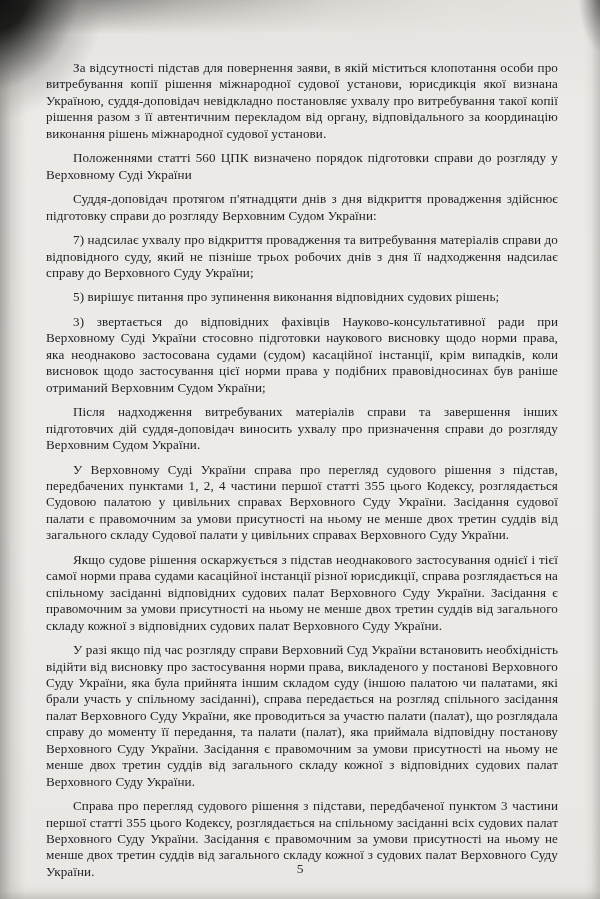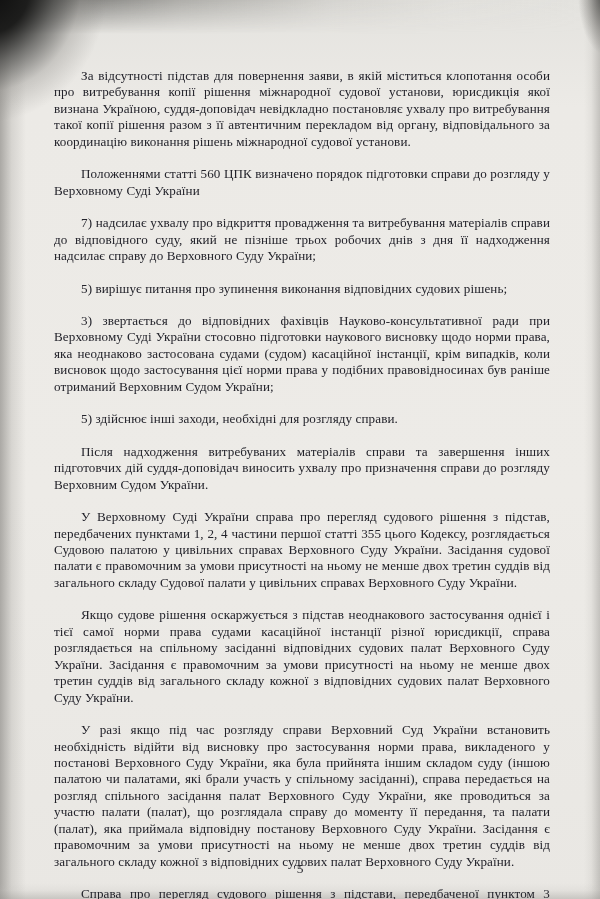--- a/index.html
+++ b/index.html
@@ -52,21 +52,21 @@
     left: 38px;
     top: 52px;
     width: 528px;
     font-size: 13.1px;
     line-height: 16.45px;
     color: #22222a;
     text-align: justify;
     letter-spacing: 0.1px;
   }
   .content p {
-    margin: 16px;
+    margin: 8px;
     text-indent: 27px;
   }
   .page-number {
     position: absolute;
     bottom: 22px;
     left: 0;
     width: 100%;
     text-align: center;
     font-size: 13.5px;
     color: #2a2a30;
@@ -79,24 +79,24 @@
   <div class="shade shade-top"></div>
   <div class="shade shade-left"></div>
   <div class="shade shade-right"></div>
   <div class="shade shade-bottom"></div>
   <div class="shade shade-topright"></div>
   <div class="shade shade-topleft"></div>
 
   <div class="content">
     <p>За відсутності підстав для повернення заяви, в якій міститься клопотання особи про витребування копії рішення міжнародної судової установи, юрисдикція якої визнана Україною, суддя-доповідач невідкладно постановляє ухвалу про витребування такої копії рішення разом з її автентичним перекладом від органу, відповідального за координацію виконання рішень міжнародної судової установи.</p>
     <p>Положеннями статті 560 ЦПК визначено порядок підготовки справи до розгляду у Верховному Суді України</p>
+    <p>Суддя-доповідач протягом п'ятнадцяти днів з дня відкриття провадження здійснює підготовку справи до розгляду Верховним Судом України:</p>
     <p>7) надсилає ухвалу про відкриття провадження та витребування матеріалів справи до відповідного суду, який не пізніше трьох робочих днів з дня її надходження надсилає справу до Верховного Суду України;</p>
     <p>5) вирішує питання про зупинення виконання відповідних судових рішень;</p>
     <p>3) звертається до відповідних фахівців Науково-консультативної ради при Верховному Суді України стосовно підготовки наукового висновку щодо норми права, яка неоднаково застосована судами (судом) касаційної інстанції, крім випадків, коли висновок щодо застосування цієї норми права у подібних правовідносинах був раніше отриманий Верховним Судом України;</p>
-    <p>5) здійснює інші заходи, необхідні для розгляду справи.</p>
     <p>Після надходження витребуваних матеріалів справи та завершення інших підготовчих дій суддя-доповідач виносить ухвалу про призначення справи до розгляду Верховним Судом України.</p>
     <p>У Верховному Суді України справа про перегляд судового рішення з підстав, передбачених пунктами 1, 2, 4 частини першої статті 355 цього Кодексу, розглядається Судовою палатою у цивільних справах Верховного Суду України. Засідання судової палати є правомочним за умови присутності на ньому не менше двох третин суддів від загального складу Судової палати у цивільних справах Верховного Суду України.</p>
     <p>Якщо судове рішення оскаржується з підстав неоднакового застосування однієї і тієї самої норми права судами касаційної інстанції різної юрисдикції, справа розглядається на спільному засіданні відповідних судових палат Верховного Суду України. Засідання є правомочним за умови присутності на ньому не менше двох третин суддів від загального складу кожної з відповідних судових палат Верховного Суду України.</p>
     <p>У разі якщо під час розгляду справи Верховний Суд України встановить необхідність відійти від висновку про застосування норми права, викладеного у постанові Верховного Суду України, яка була прийнята іншим складом суду (іншою палатою чи палатами, які брали участь у спільному засіданні), справа передається на розгляд спільного засідання палат Верховного Суду України, яке проводиться за участю палати (палат), що розглядала справу до моменту її передання, та палати (палат), яка приймала відповідну постанову Верховного Суду України. Засідання є правомочним за умови присутності на ньому не менше двох третин суддів від загального складу кожної з відповідних судових палат Верховного Суду України.</p>
     <p>Справа про перегляд судового рішення з підстави, передбаченої пунктом 3 частини першої статті 355 цього Кодексу, розглядається на спільному засіданні всіх судових палат Верховного Суду України. Засідання є правомочним за умови присутності на ньому не менше двох третин суддів від загального складу кожної з судових палат Верховного Суду України.</p>
 
   </div>
 
   <div class="page-number">5</div>
 </div>

